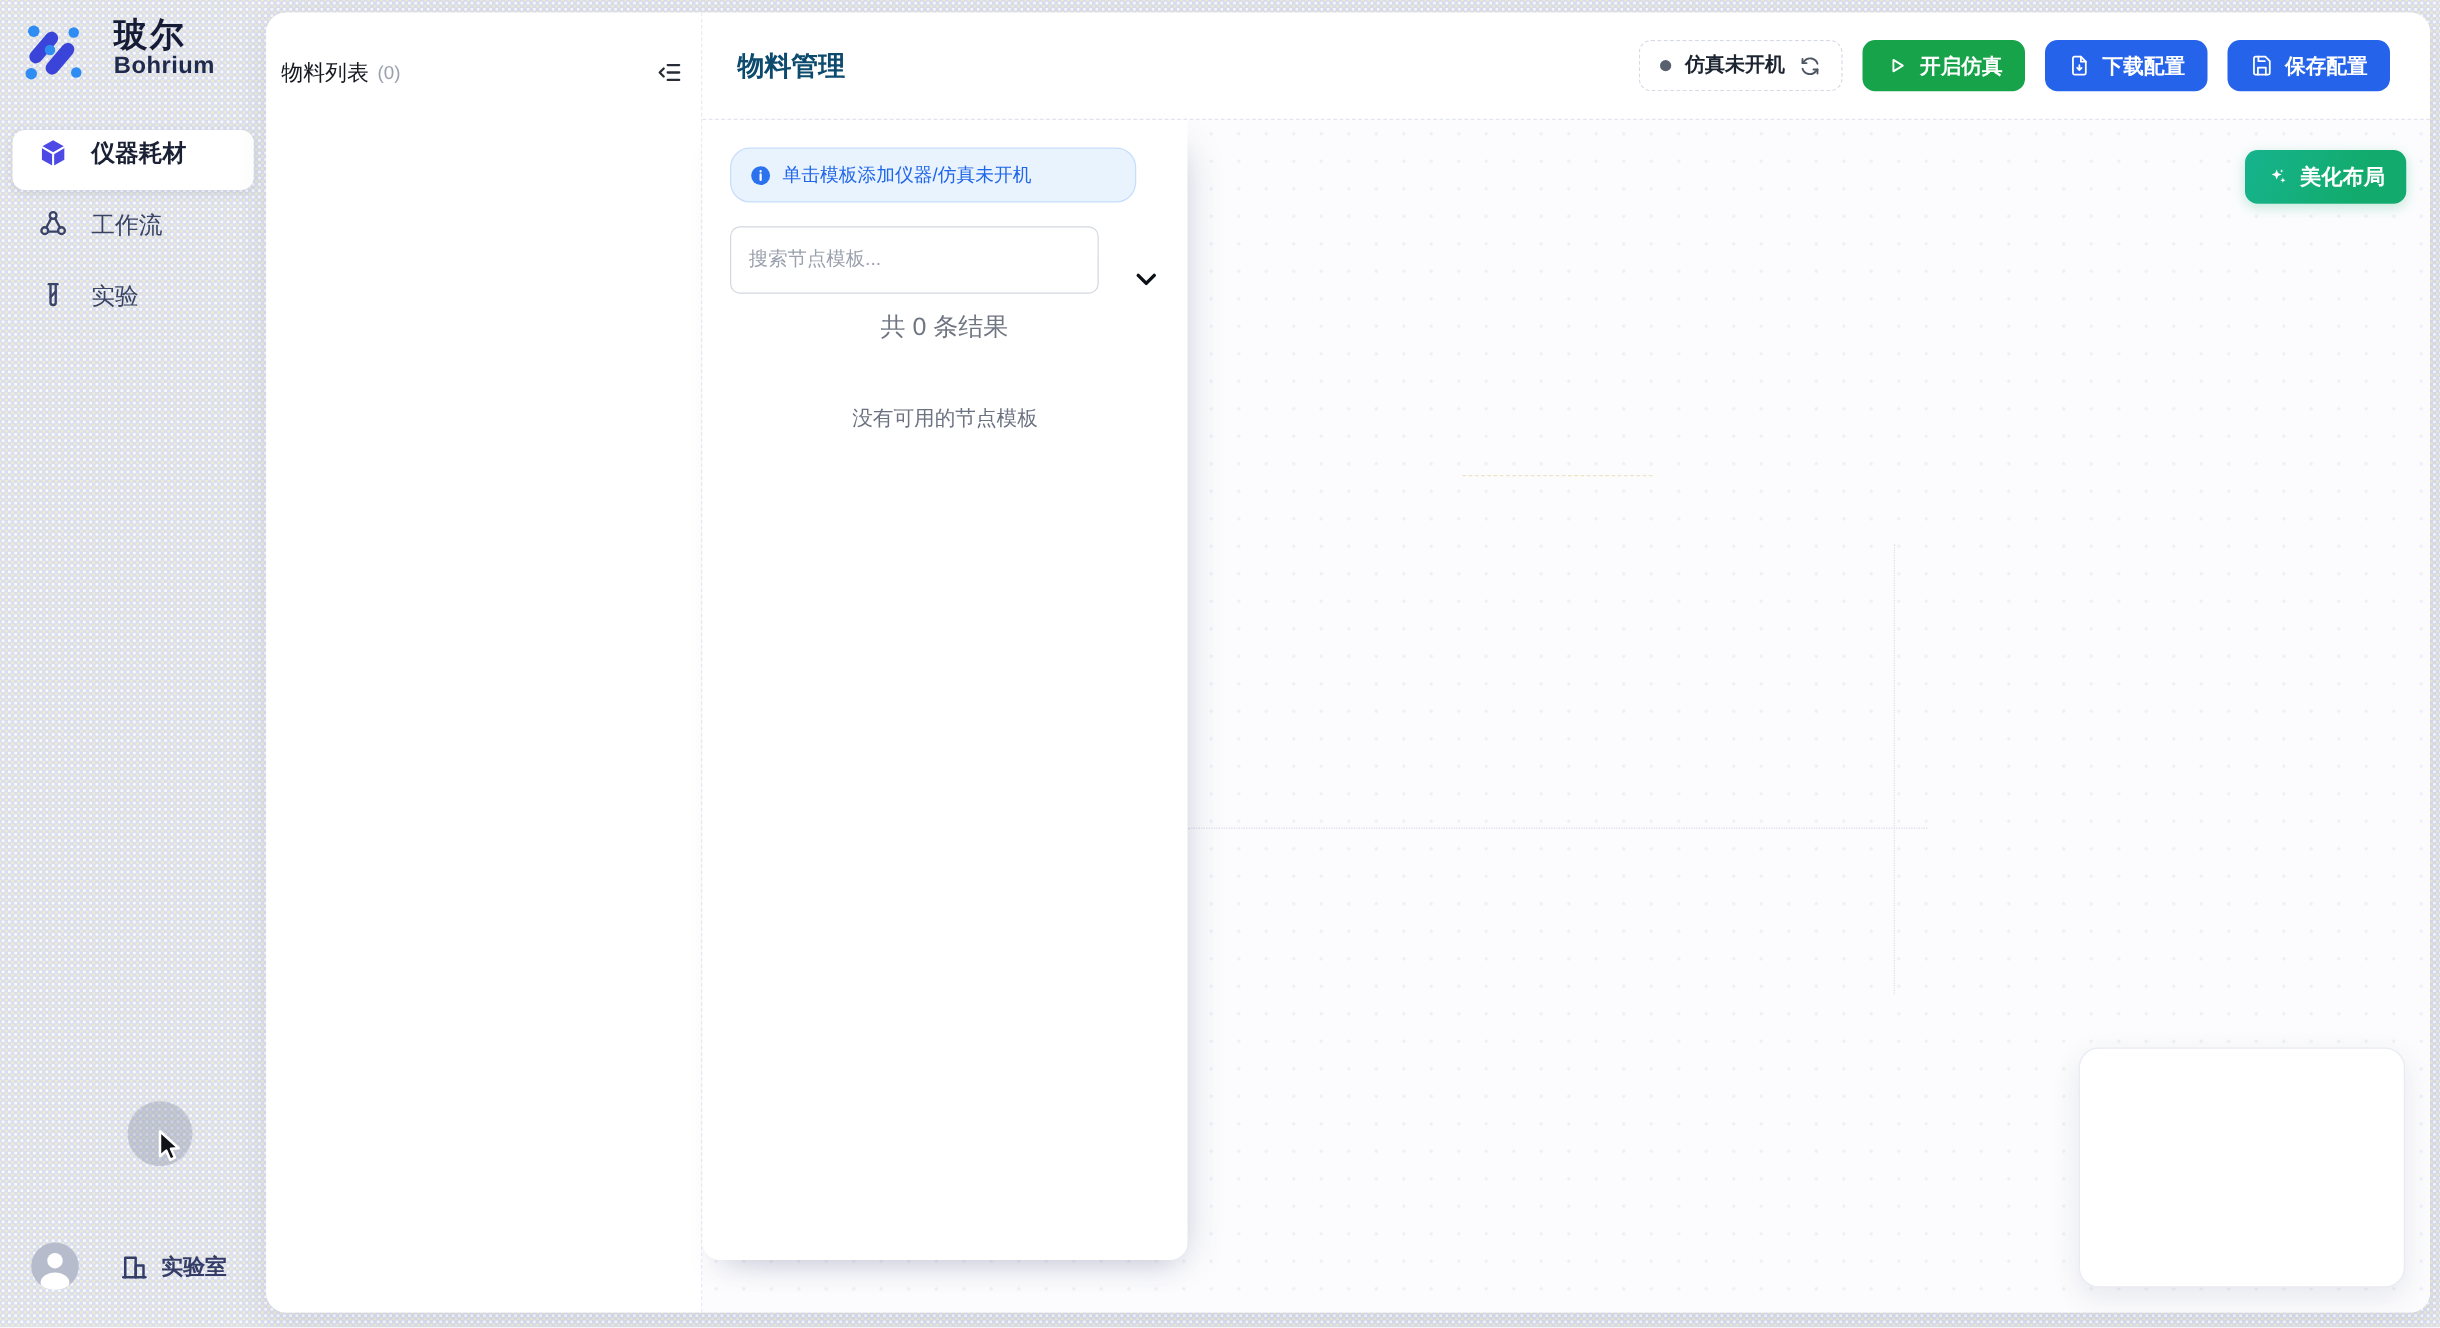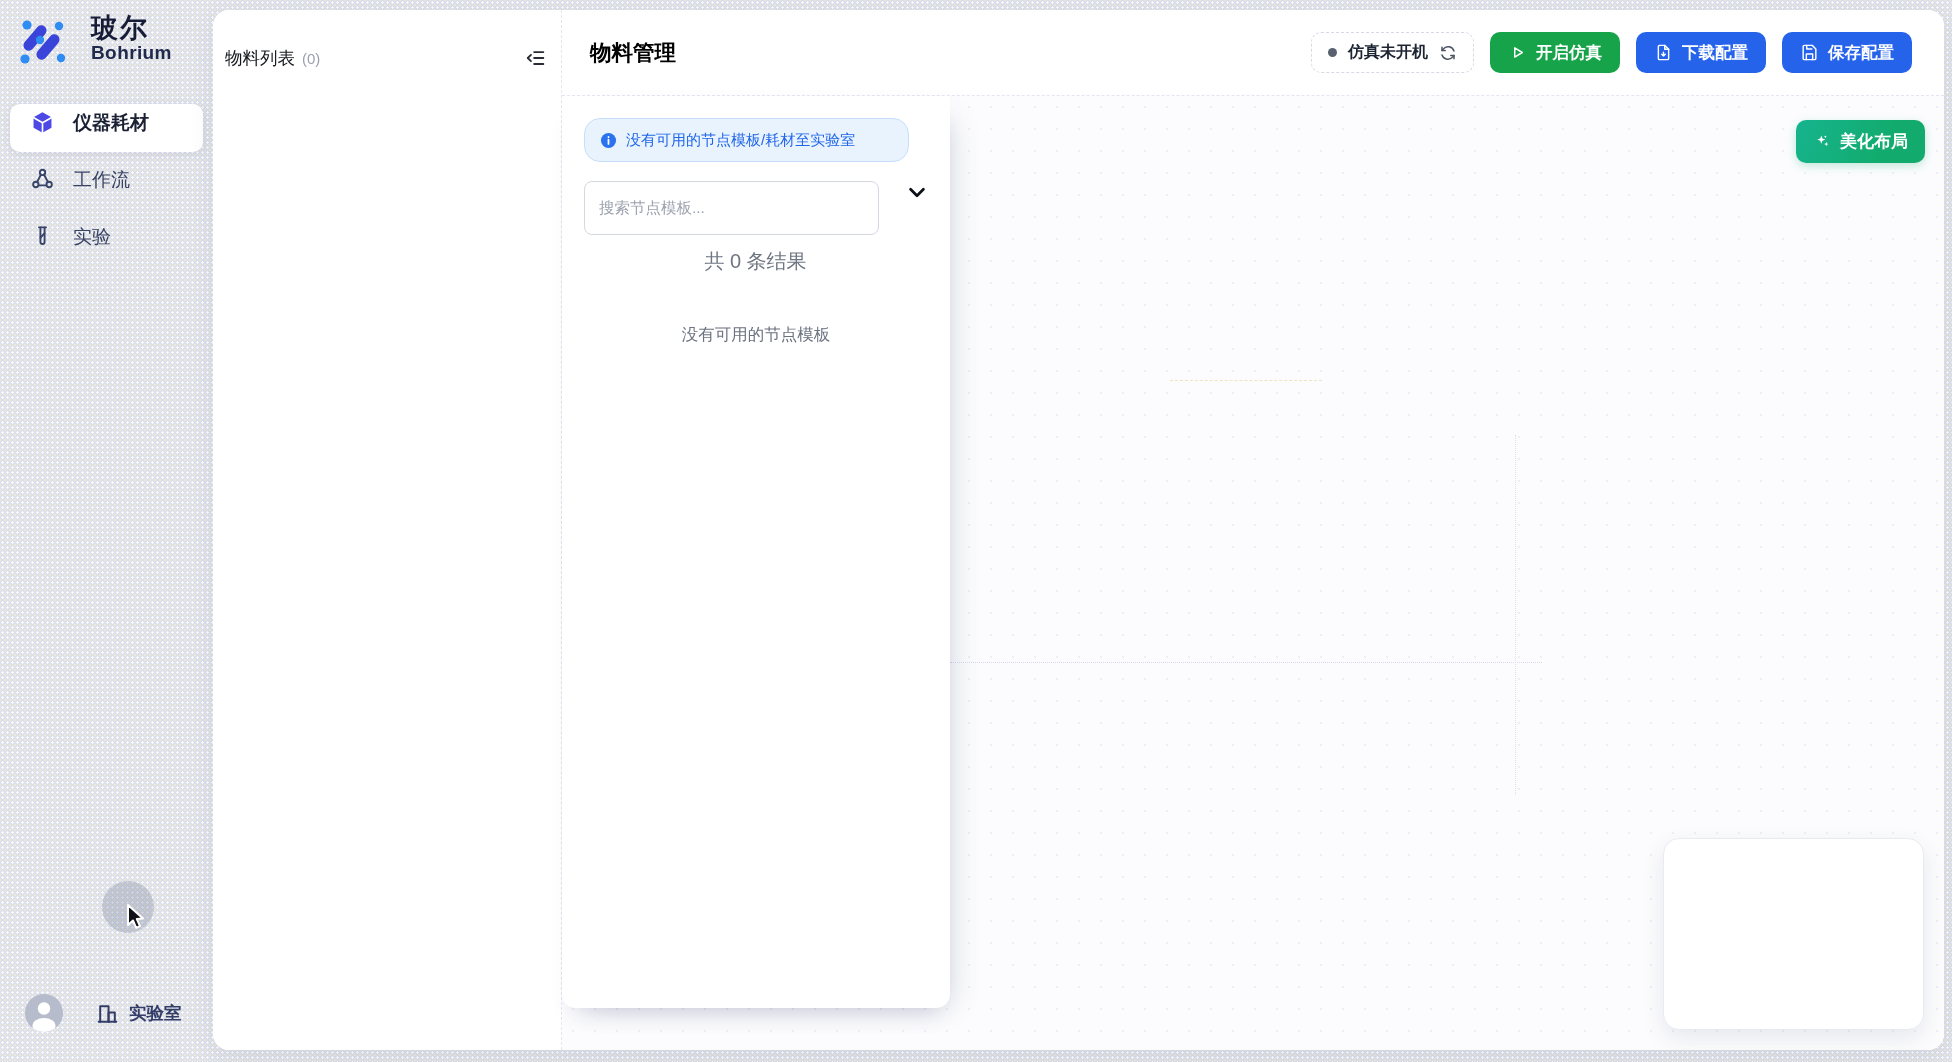--- a/index.html
+++ b/index.html
@@ -49,21 +49,21 @@
   .list-head { display:flex; align-items:center; padding:36px 14px 0 12px; }
   .list-title { font-size:17.5px; font-weight:400; color:#15181f; }
   .list-count { font-size:15px; color:#9aa0ae; margin-left:7px; }
   .collapse-btn { margin-left:auto; width:22px; height:22px; cursor:pointer; }
 
   .v-divider { position:absolute; left:348px; top:0; height:100%; border-left:1px dashed #e3e6ef; }
 
   
   .main { position:absolute; left:349px; top:0; right:0; bottom:0; }
   .topbar { height:86px; display:flex; align-items:center; padding:0 32px 0 28px; border-bottom:1px dashed #e3e6ef; background:#fff; }
-  .page-title { font-size:21.5px; font-weight:800; color:#000000; }
+  .page-title { font-size:21.5px; font-weight:800; color:#0c4a6e; }
   .actions { margin-left:auto; display:flex; align-items:center; gap:16px; }
 
   .status-pill { height:41px; border:1.5px dashed #d6dae4; border-radius:10px; background:#fff;
                  display:flex; align-items:center; gap:11px; padding:0 16px; cursor:pointer; }
   .status-dot { width:9px; height:9px; border-radius:50%; background:#59616f; }
   .status-label { font-size:16px; font-weight:600; color:#1b2430; }
 
   .btn { height:41px; border:none; border-radius:10px; padding:0 18px; display:flex; align-items:center; gap:9px;
          font-family:inherit; font-size:16.5px; font-weight:600; color:#fff; cursor:pointer; }
   .btn-green { background:#17a34a; }
@@ -79,21 +79,21 @@
   .guide-v { position:absolute; left:953px; top:339px; height:360px; border-left:1.5px dotted #e2dcf0; }
   .guide-y { position:absolute; left:608px; top:284px; width:152px; border-top:1.5px dashed #ece5c4; }
 
   
   .tpl-panel { position:absolute; left:0; top:0; width:388px; height:912px; background:#fff;
                border-radius:0 0 14px 14px; padding:22px;
                box-shadow:14px 10px 28px -14px rgba(70,80,120,.22), 0 16px 22px -12px rgba(70,80,120,.18); }
   .banner { width:325px; height:44px; background:#e9f3fe; border:1px solid #c6defb; border-radius:16px;
             display:flex; align-items:center; gap:9px; padding:0 15px; }
   .banner-text { font-size:15px; color:#2066e8; font-weight:500; white-space:nowrap; }
-  .search-row { margin-top:19px; display:flex; align-items:flex-start; gap:27px; }
+  .search-row { margin-top:19px; display:flex; align-items:flex-end; gap:27px; }
   .search-input { width:307px; height:54px; border:1px solid #d4d8e0; border-radius:8px; padding:0 14px;
                   font-family:inherit; font-size:15.5px; color:#333; background:#fff; outline:none; }
   .search-input::placeholder { color:#9aa1ad; }
   .chev-btn { width:23px; height:23px; cursor:pointer; }
   .result-count { margin-top:13px; text-align:center; font-size:20px; color:#6f7682; padding-right:1px; }
   .empty-text { margin-top:49px; text-align:center; font-size:16.5px; color:#6b7280; }
 
   .beautify-btn { position:absolute; right:19px; top:24px; height:43px; border:none; border-radius:10px;
                   padding:0 17px; display:flex; align-items:center; gap:8px;
                   background:linear-gradient(115deg,#16b48e 0%, #12ab6d 70%);
@@ -238,21 +238,21 @@
         <div class="guide-h"></div>
         <div class="guide-v"></div>
         <div class="guide-y"></div>
 
         <div class="tpl-panel">
           <div class="banner">
             <svg width="17" height="17" viewBox="0 0 18 18">
               <circle cx="9" cy="9" r="8" fill="#2b72ee"></circle>
               <path d="M9 8v4.6M9 5.2v.3" stroke="#fff" stroke-width="1.9" stroke-linecap="round"></path>
             </svg>
-            <span class="banner-text">没有可用的节点模板/耗材至实验室</span>
+            <span class="banner-text">单击模板添加仪器/仿真未开机</span>
           </div>
 
           <div class="search-row">
             <input class="search-input" type="text" placeholder="搜索节点模板..." style="">
             <svg class="chev-btn" viewBox="0 0 24 24" fill="none" stroke="#0c1118" stroke-width="3" stroke-linecap="round" stroke-linejoin="round">
               <path d="M5 8.5l7 7 7-7"></path>
             </svg>
           </div>
 
           <div class="result-count">共 0 条结果</div>

